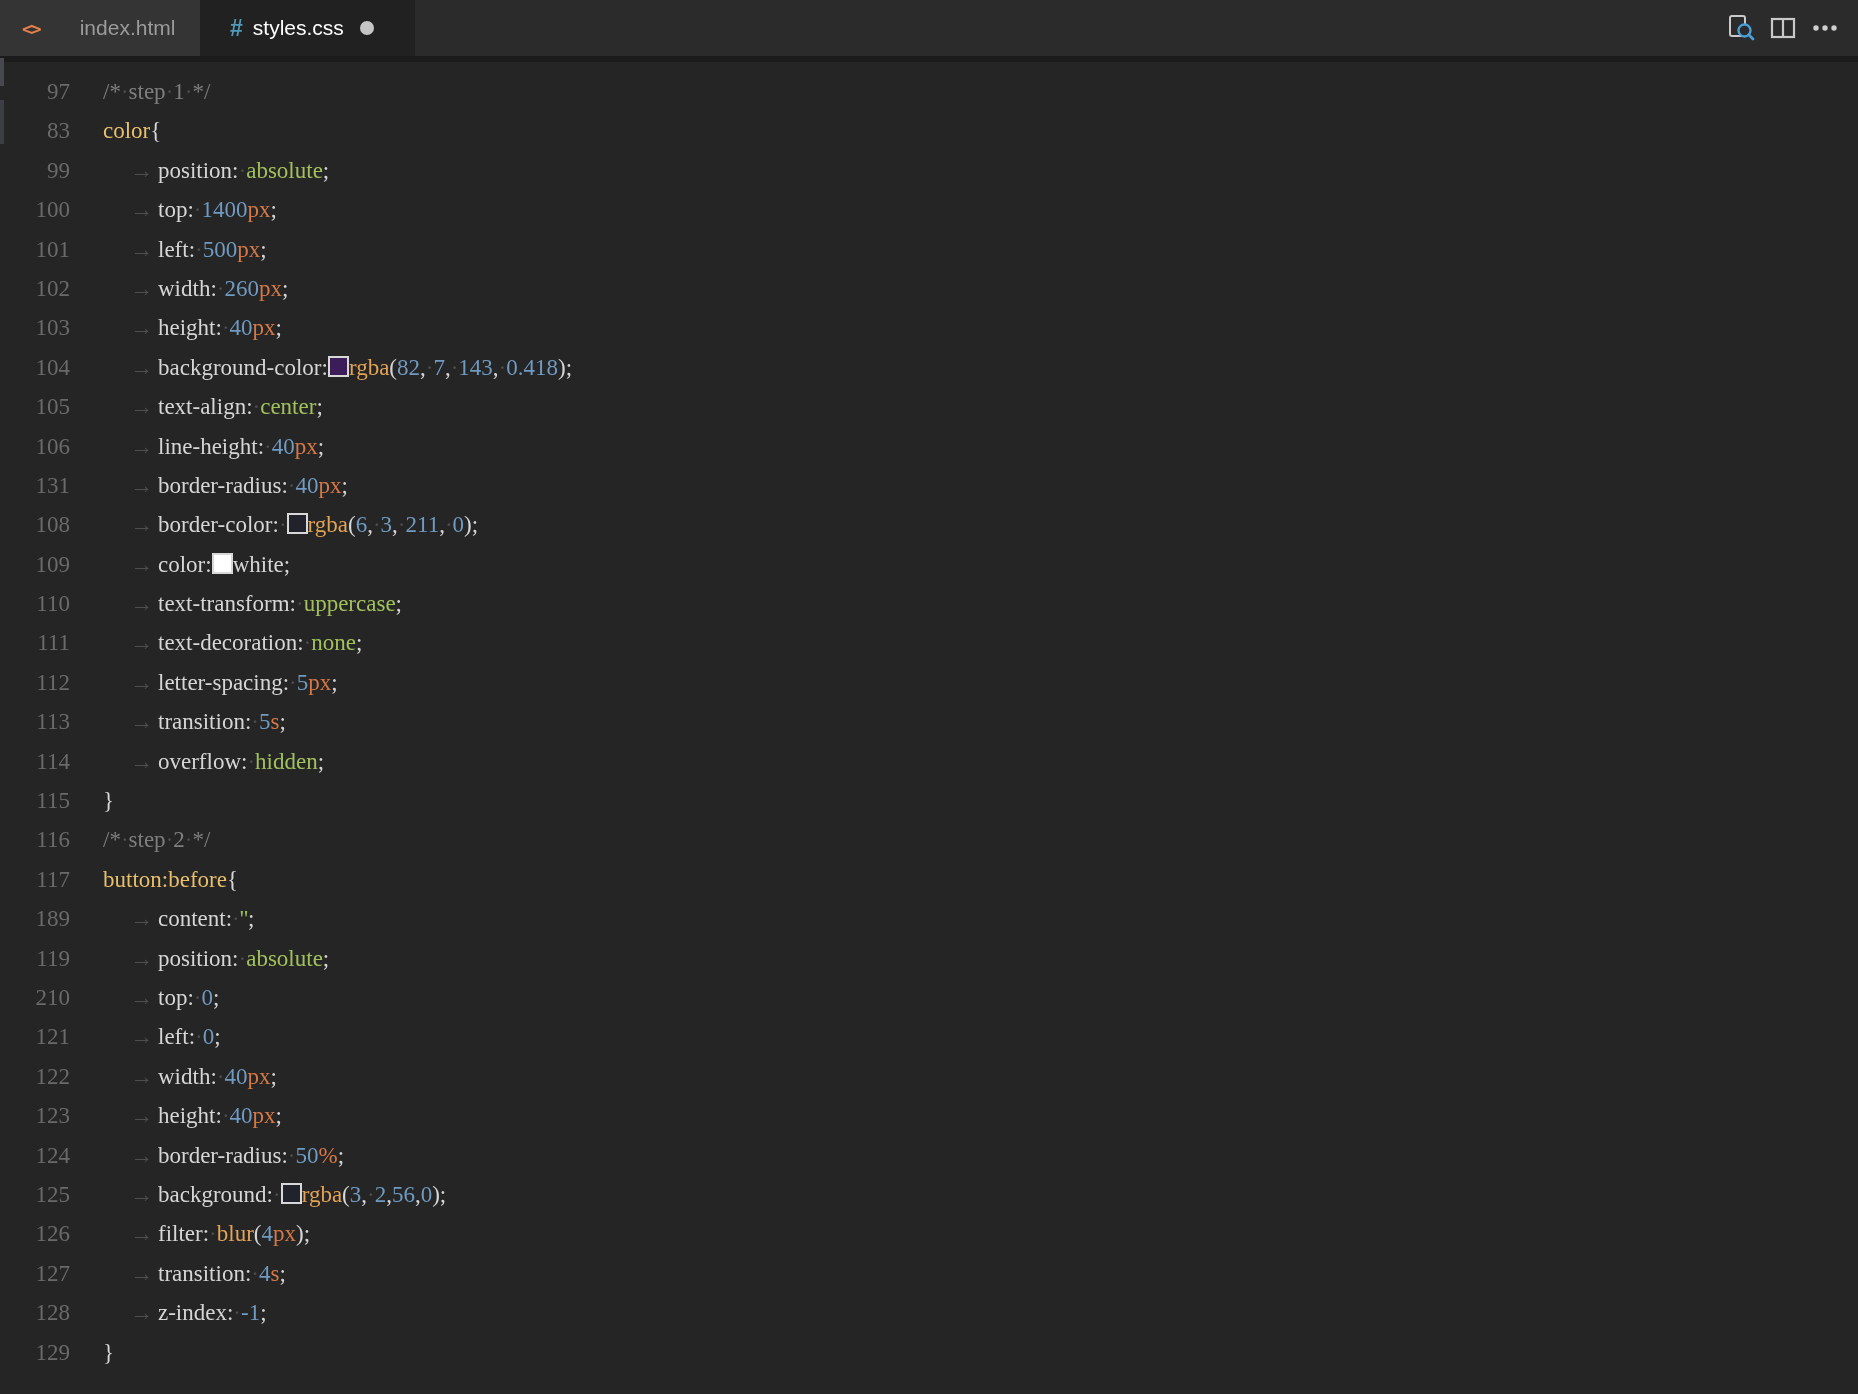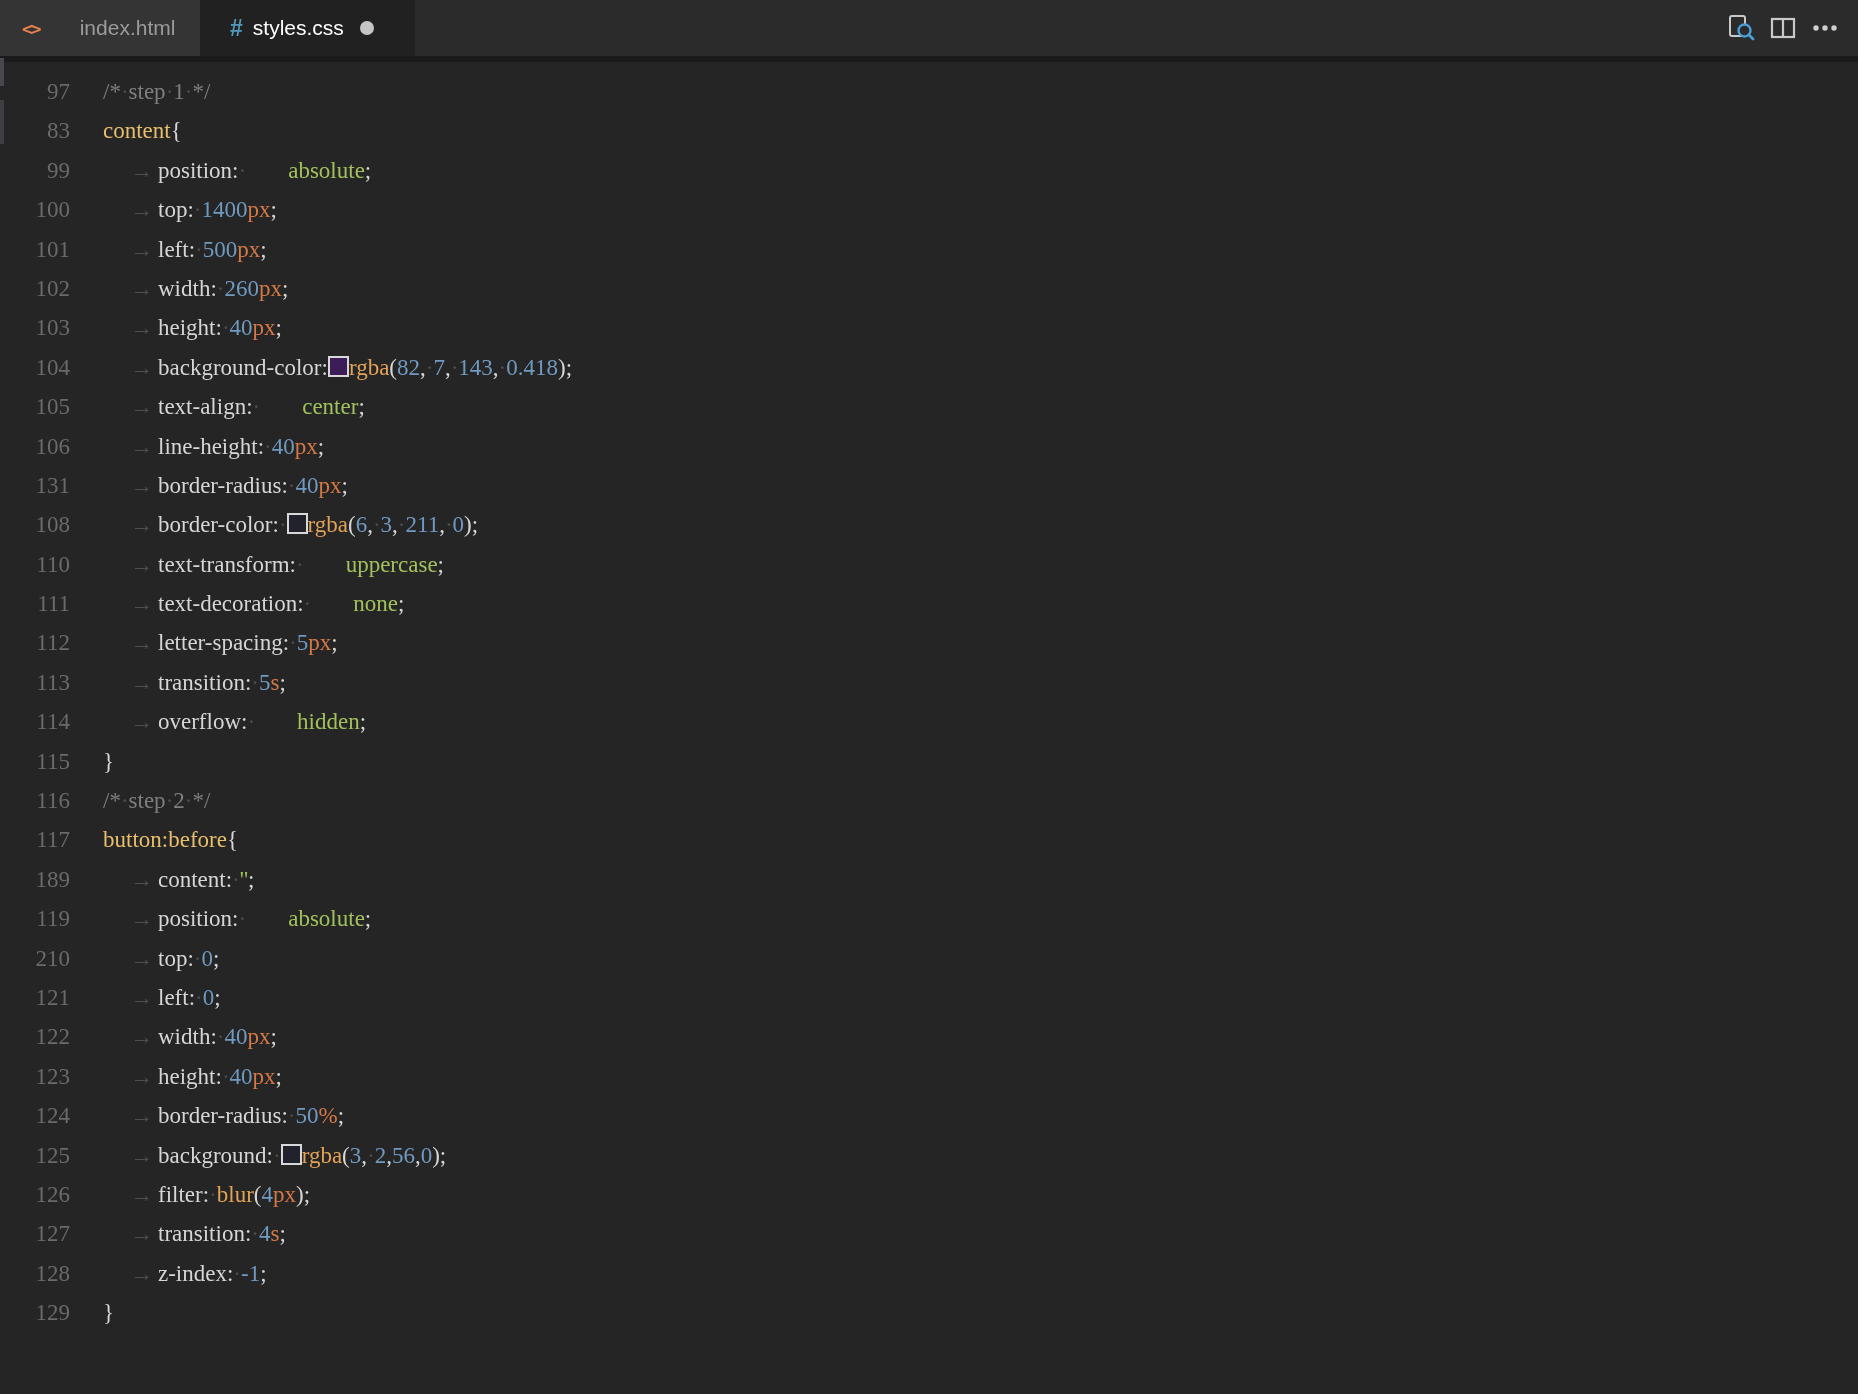--- a/index.html
+++ b/index.html
@@ -36,21 +36,21 @@
   .ln{display:inline-block;width:70px;text-align:right;color:var(--gutter);}
   .lc{margin-left:33px;}
   .tok-tab{display:inline-block;width:55px;text-align:right;padding-right:5px;color:var(--whitespace);}
   .tok-ws{color:var(--whitespace);}
   .tok-comment{color:var(--comment);}
   .tok-prop{color:var(--property);}
   .tok-sel{color:var(--selector);}
   .tok-fn{color:var(--function);}
   .tok-num{color:var(--number);}
   .tok-unit{color:var(--unit);}
-  .tok-kw{color:var(--keyword);margin-left:42px;}
+  .tok-kw{color:var(--keyword);}
   .tok-str{color:var(--string);}
   .tok-swatch{display:inline-block;width:21px;height:21px;border:2px solid #d8d8d8;vertical-align:-2px;}
 
   
   .edge-strip{position:absolute;left:0;width:4px;}
   .edge-strip.one{top:58px;height:28px;background:#47494e;}
   .edge-strip.two{top:100px;height:44px;background:#3d3f44;}
 </style>
 </head>
 <body>
@@ -86,31 +86,32 @@
         <circle cx="23" cy="14" r="2.7" fill="#cfcfcf"></circle>
       </svg>
     </div>
   </div>
 </div>
 <div class="tabbar-border"></div>
 
 <div class="editor">
   <div id="code">
       <div class="line"><span class="ln">97</span><span class="lc"><span class="tok-comment">/*</span><span class="tok-ws">·</span><span class="tok-comment">step</span><span class="tok-ws">·</span><span class="tok-comment">1</span><span class="tok-ws">·</span><span class="tok-comment">*/</span></span></div>
-      <div class="line"><span class="ln">83</span><span class="lc"><span class="tok-sel">content</span><span class="tok-prop">{</span></span></div>
+      <div class="line"><span class="ln">83</span><span class="lc"><span class="tok-sel">color</span><span class="tok-prop">{</span></span></div>
       <div class="line"><span class="ln">99</span><span class="lc"><span class="tok-tab">→</span><span class="tok-prop">position:</span><span class="tok-ws">·</span><span class="tok-kw">absolute</span><span class="tok-prop">;</span></span></div>
       <div class="line"><span class="ln">100</span><span class="lc"><span class="tok-tab">→</span><span class="tok-prop">top:</span><span class="tok-ws">·</span><span class="tok-num">1400</span><span class="tok-unit">px</span><span class="tok-prop">;</span></span></div>
       <div class="line"><span class="ln">101</span><span class="lc"><span class="tok-tab">→</span><span class="tok-prop">left:</span><span class="tok-ws">·</span><span class="tok-num">500</span><span class="tok-unit">px</span><span class="tok-prop">;</span></span></div>
       <div class="line"><span class="ln">102</span><span class="lc"><span class="tok-tab">→</span><span class="tok-prop">width:</span><span class="tok-ws">·</span><span class="tok-num">260</span><span class="tok-unit">px</span><span class="tok-prop">;</span></span></div>
       <div class="line"><span class="ln">103</span><span class="lc"><span class="tok-tab">→</span><span class="tok-prop">height:</span><span class="tok-ws">·</span><span class="tok-num">40</span><span class="tok-unit">px</span><span class="tok-prop">;</span></span></div>
       <div class="line"><span class="ln">104</span><span class="lc"><span class="tok-tab">→</span><span class="tok-prop">background-color:</span><span class="tok-swatch" style="background: rgb(61, 29, 87);"></span><span class="tok-fn">rgba</span><span class="tok-prop">(</span><span class="tok-num">82</span><span class="tok-prop">,</span><span class="tok-ws">·</span><span class="tok-num">7</span><span class="tok-prop">,</span><span class="tok-ws">·</span><span class="tok-num">143</span><span class="tok-prop">,</span><span class="tok-ws">·</span><span class="tok-num">0.418</span><span class="tok-prop">);</span></span></div>
       <div class="line"><span class="ln">105</span><span class="lc"><span class="tok-tab">→</span><span class="tok-prop">text-align:</span><span class="tok-ws">·</span><span class="tok-kw">center</span><span class="tok-prop">;</span></span></div>
       <div class="line"><span class="ln">106</span><span class="lc"><span class="tok-tab">→</span><span class="tok-prop">line-height:</span><span class="tok-ws">·</span><span class="tok-num">40</span><span class="tok-unit">px</span><span class="tok-prop">;</span></span></div>
       <div class="line"><span class="ln">131</span><span class="lc"><span class="tok-tab">→</span><span class="tok-prop">border-radius:</span><span class="tok-ws">·</span><span class="tok-num">40</span><span class="tok-unit">px</span><span class="tok-prop">;</span></span></div>
       <div class="line"><span class="ln">108</span><span class="lc"><span class="tok-tab">→</span><span class="tok-prop">border-color:</span><span class="tok-ws">·</span><span class="tok-swatch" style="background: rgb(34, 34, 44);"></span><span class="tok-fn">rgba</span><span class="tok-prop">(</span><span class="tok-num">6</span><span class="tok-prop">,</span><span class="tok-ws">·</span><span class="tok-num">3</span><span class="tok-prop">,</span><span class="tok-ws">·</span><span class="tok-num">211</span><span class="tok-prop">,</span><span class="tok-ws">·</span><span class="tok-num">0</span><span class="tok-prop">);</span></span></div>
+      <div class="line"><span class="ln">109</span><span class="lc"><span class="tok-tab">→</span><span class="tok-prop">color:</span><span class="tok-swatch" style="background: rgb(255, 255, 255);"></span><span class="tok-prop">white;</span></span></div>
       <div class="line"><span class="ln">110</span><span class="lc"><span class="tok-tab">→</span><span class="tok-prop">text-transform:</span><span class="tok-ws">·</span><span class="tok-kw">uppercase</span><span class="tok-prop">;</span></span></div>
       <div class="line"><span class="ln">111</span><span class="lc"><span class="tok-tab">→</span><span class="tok-prop">text-decoration:</span><span class="tok-ws">·</span><span class="tok-kw">none</span><span class="tok-prop">;</span></span></div>
       <div class="line"><span class="ln">112</span><span class="lc"><span class="tok-tab">→</span><span class="tok-prop">letter-spacing:</span><span class="tok-ws">·</span><span class="tok-num">5</span><span class="tok-unit">px</span><span class="tok-prop">;</span></span></div>
       <div class="line"><span class="ln">113</span><span class="lc"><span class="tok-tab">→</span><span class="tok-prop">transition:</span><span class="tok-ws">·</span><span class="tok-num">5</span><span class="tok-unit">s</span><span class="tok-prop">;</span></span></div>
       <div class="line"><span class="ln">114</span><span class="lc"><span class="tok-tab">→</span><span class="tok-prop">overflow:</span><span class="tok-ws">·</span><span class="tok-kw">hidden</span><span class="tok-prop">;</span></span></div>
       <div class="line"><span class="ln">115</span><span class="lc"><span class="tok-prop">}</span></span></div>
       <div class="line"><span class="ln">116</span><span class="lc"><span class="tok-comment">/*</span><span class="tok-ws">·</span><span class="tok-comment">step</span><span class="tok-ws">·</span><span class="tok-comment">2</span><span class="tok-ws">·</span><span class="tok-comment">*/</span></span></div>
       <div class="line"><span class="ln">117</span><span class="lc"><span class="tok-sel">button:before</span><span class="tok-prop">{</span></span></div>
       <div class="line"><span class="ln">189</span><span class="lc"><span class="tok-tab">→</span><span class="tok-prop">content:</span><span class="tok-ws">·</span><span class="tok-str">''</span><span class="tok-prop">;</span></span></div>
       <div class="line"><span class="ln">119</span><span class="lc"><span class="tok-tab">→</span><span class="tok-prop">position:</span><span class="tok-ws">·</span><span class="tok-kw">absolute</span><span class="tok-prop">;</span></span></div>

